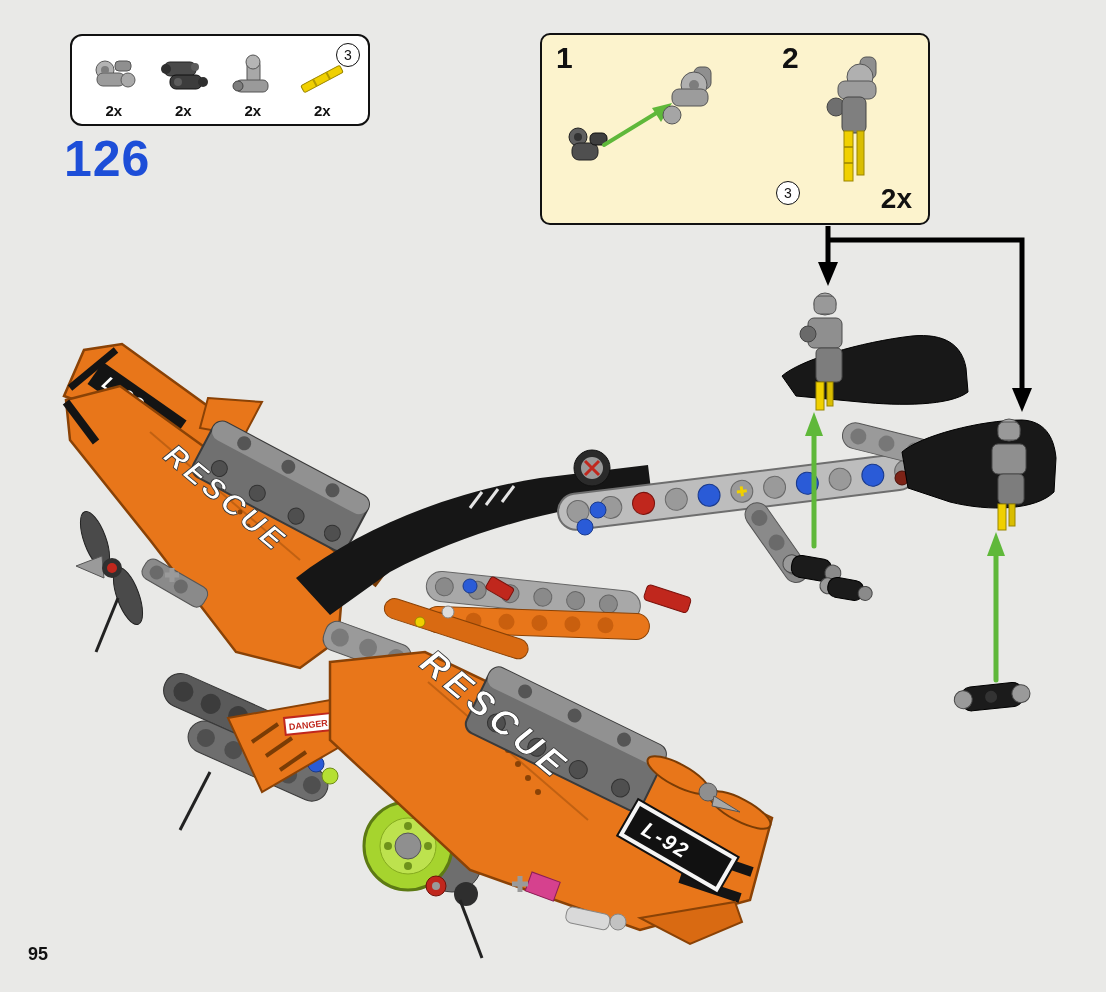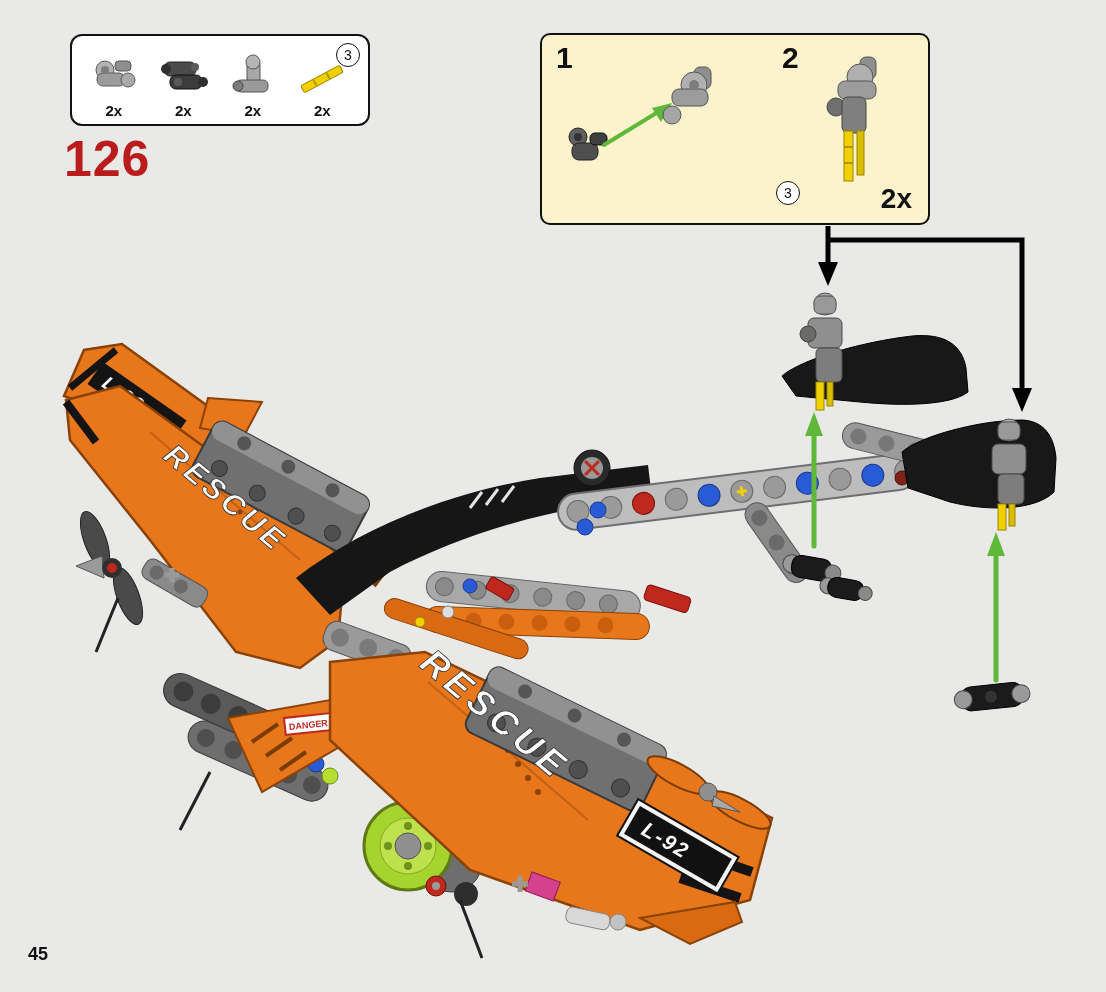--- a/index.html
+++ b/index.html
@@ -24,21 +24,21 @@
   .badge {
     width:24px; height:24px; border:1.5px solid #111; border-radius:50%;
     background:#fff; display:flex; align-items:center; justify-content:center;
     font-size:14px; color:#111;
   }
   .parts-box .badge { position:absolute; right:8px; top:7px; }
 
   
   .step-number {
     left:64px; top:130px; font-size:50px; font-weight:800;
-    color:#b91c1c; letter-spacing:1px; z-index:3;
+    color:#1d4ed8; letter-spacing:1px; z-index:3;
   }
 
   
   .callout {
     left:540px; top:33px; width:390px; height:192px;
     background:#fcf3cd; border:2px solid #111; border-radius:10px;
     z-index:3;
   }
   .callout-num { position:absolute; font-size:30px; font-weight:800; color:#111; }
   .callout-num.n1 { left:14px; top:6px; }
@@ -471,13 +471,13 @@
       <line x1="828" y1="226" x2="828" y2="264" stroke="#000" stroke-width="5"></line>
       <polygon points="828,286 818,262 838,262" fill="#000"></polygon>
     </g>
     <g>
       <path d="M828,240 L1022,240 L1022,390" stroke="#000" stroke-width="5" fill="none"></path>
       <polygon points="1022,412 1012,388 1032,388" fill="#000"></polygon>
     </g>
   </g>
 </svg>
 
-<div class="abs page-number">45</div>
+<div class="abs page-number">95</div>
 
 </body></html>

